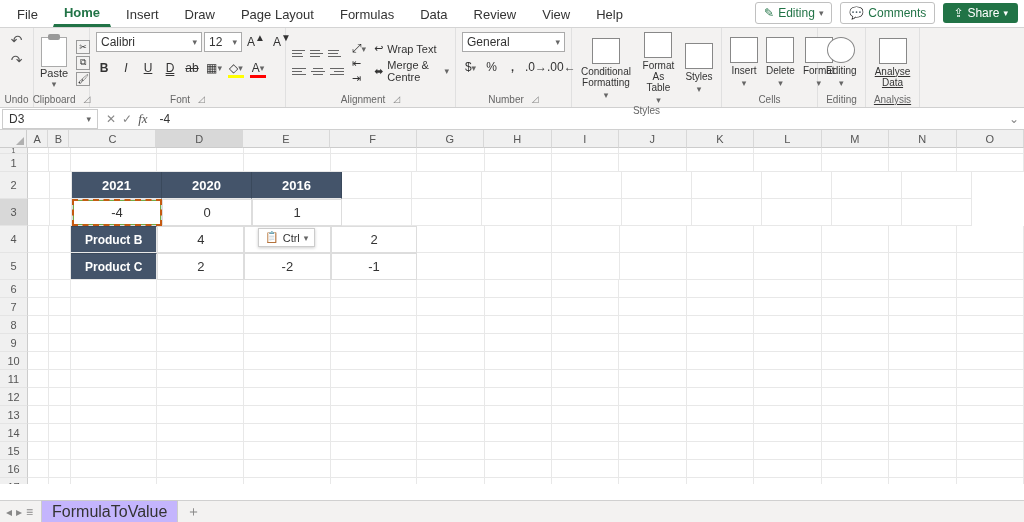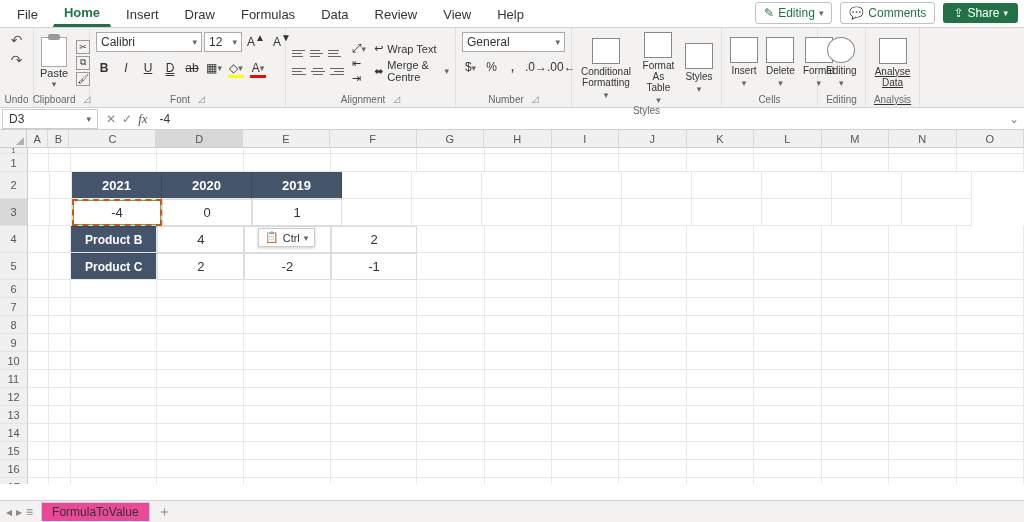--- a/index.html
+++ b/index.html
@@ -88,34 +88,35 @@
   .t-head { background:#44546a; color:#fff; font-weight:600; justify-content:center; font-size:13px; border-right:1px solid #3a495c;}
   .t-rowhead { background:#44546a; color:#fff; font-weight:600; justify-content:center; font-size:12px; border-top:1px solid #3a495c;}
   .t-cell { background:#fff; justify-content:center; font-size:13px; border:1px solid #ddd;}
   .sel-cell { outline:2px dashed #c55a11; outline-offset:-2px; box-shadow: inset 0 0 0 1px #70ad47;}
 
   .paste-tag { position:absolute; padding:2px 6px; background:#fff; border:1px solid #ccc; font-size:11px; display:flex; align-items:center; gap:4px; box-shadow:0 1px 3px rgba(0,0,0,.2);}
 
   
   .sheet-bar { position:absolute; bottom:0; left:0; right:0; height:22px; border-top:1px solid #d0d0d0; display:flex; align-items:center; background:#f3f2f1; padding:0 6px; gap:8px;}
   .sheet-nav { display:flex; gap:4px; color:#888;}
-  .sheet-tab { padding:2px 10px; background:#ec4899; border:1px solid #ccc; border-bottom:none; font-size:12px;}
+  .sheet-tab { padding:2px 10px; background:#c4b5fd; border:1px solid #ccc; border-bottom:none; font-size:16px;}
   .add-sheet { color:#888; font-size:14px;}
 
   .caret { font-size:9px; color:#666;}
   .tiny-launcher { font-size:9px; color:#888; margin-left:4px;}
 </style>
 </head>
 <body>
 
 <div class="tabs">
   <div class="tab">File</div>
   <div class="tab active">Home</div>
   <div class="tab">Insert</div>
   <div class="tab">Draw</div>
+  <div class="tab">Page Layout</div>
   <div class="tab">Formulas</div>
   <div class="tab">Data</div>
   <div class="tab">Review</div>
   <div class="tab">View</div>
   <div class="tab">Help</div>
   <div class="right-buttons">
     <div class="editing-btn">
       <span>✎</span>
       <span>Editing</span>
       <span class="caret">▾</span>
@@ -421,21 +422,21 @@
         <div class="cell" style="width: 70px; height: 18px;"></div>
         <div class="cell" style="width: 70px; height: 18px;"></div>
         <div class="cell" style="width: 70px; height: 18px;"></div>
         <div class="cell" style="width: 70px; height: 18px;"></div>
       </div>
       <div class="row data-row">
         <div class="cell" style="width: 22px; height: 27px;"></div>
         <div class="cell" style="width: 22px; height: 27px;"></div>
         <div class="cell t-head" style="width: 90px; height: 27px;">2021</div>
         <div class="cell t-head" style="width: 90px; height: 27px;">2020</div>
-        <div class="cell t-head" style="width: 90px; height: 27px;">2019</div>
+        <div class="cell t-head" style="width: 90px; height: 27px;">2016</div>
         <div class="cell" style="width: 70px; height: 27px;"></div>
         <div class="cell" style="width: 70px; height: 27px;"></div>
         <div class="cell" style="width: 70px; height: 27px;"></div>
         <div class="cell" style="width: 70px; height: 27px;"></div>
         <div class="cell" style="width: 70px; height: 27px;"></div>
         <div class="cell" style="width: 70px; height: 27px;"></div>
         <div class="cell" style="width: 70px; height: 27px;"></div>
         <div class="cell" style="width: 70px; height: 27px;"></div>
         <div class="cell" style="width: 70px; height: 27px;"></div>
       </div>

